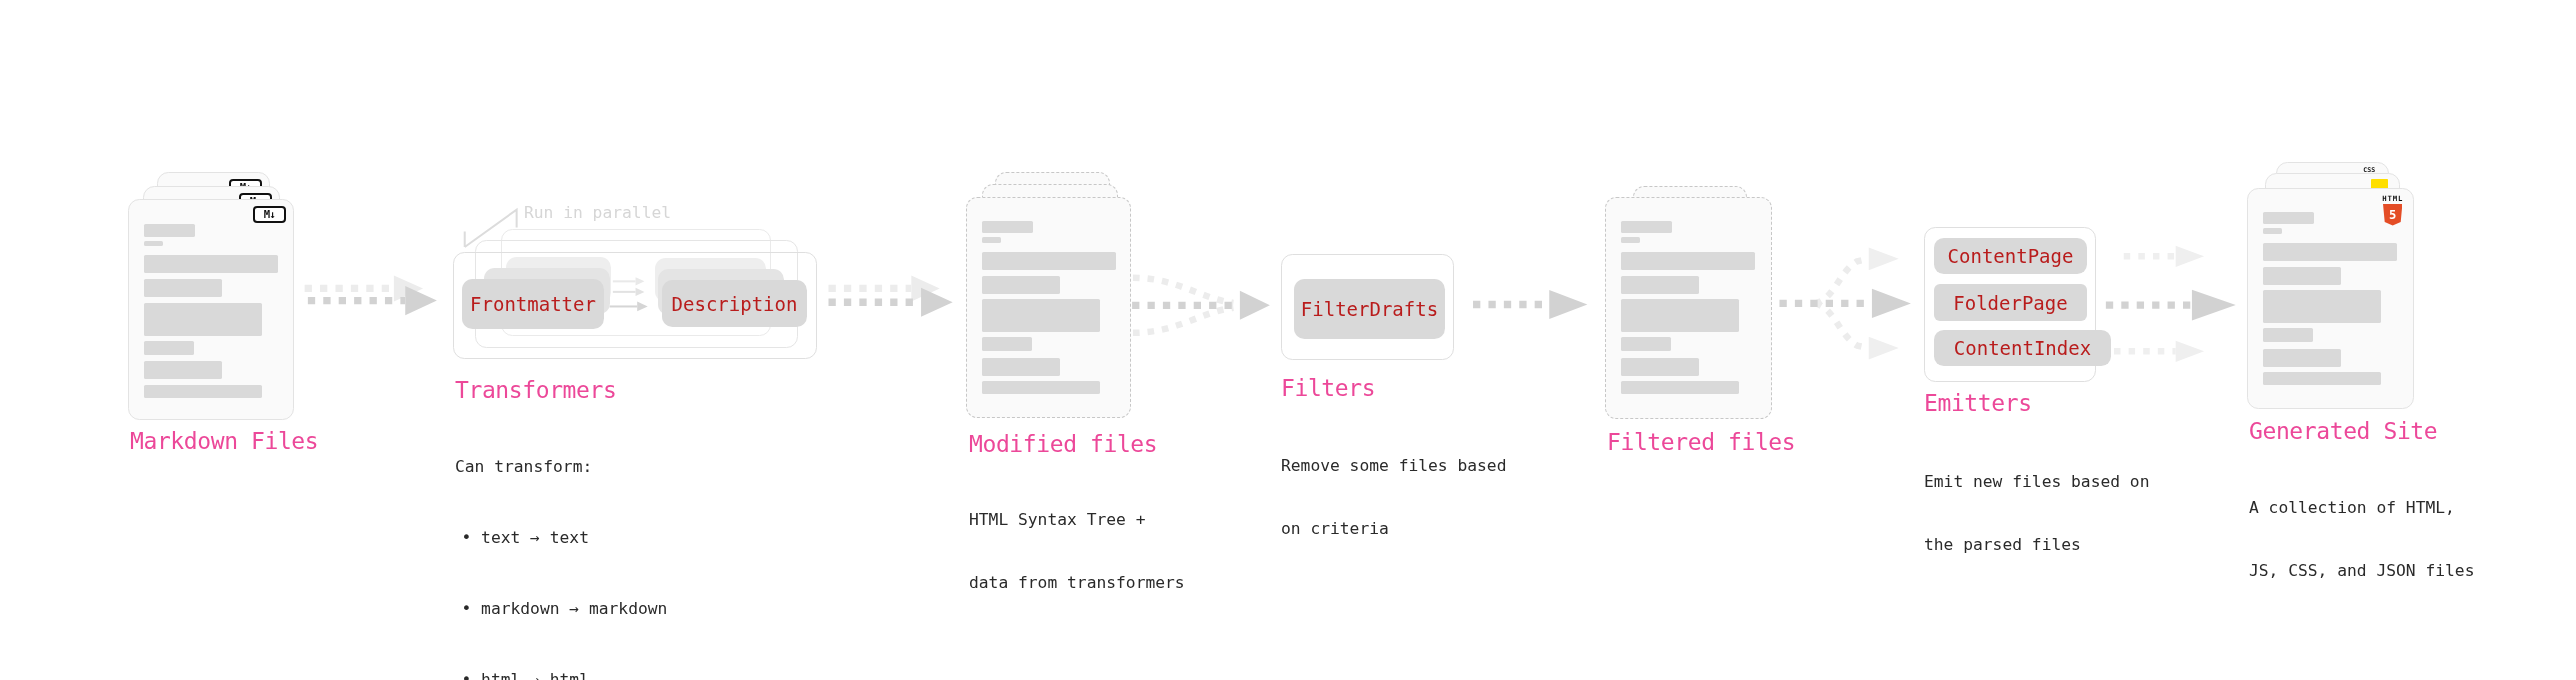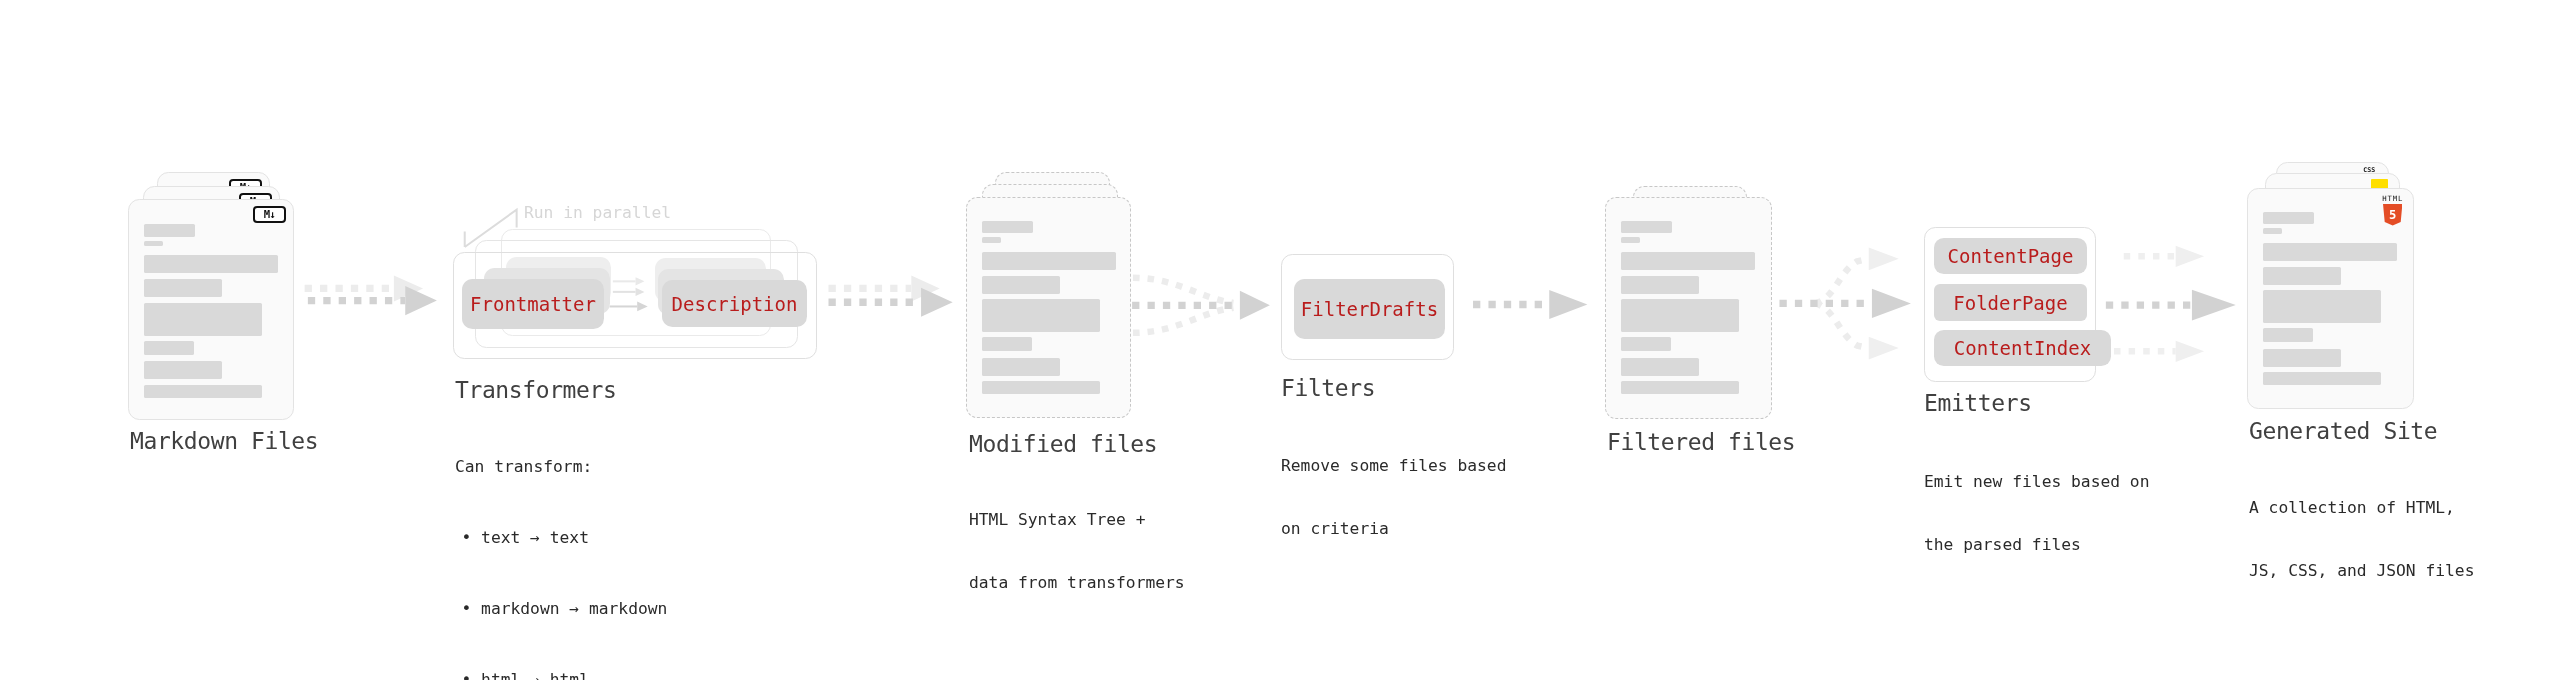--- a/index.html
+++ b/index.html
@@ -23,34 +23,34 @@
   
   .md-badge{position:absolute;top:5.7px;right:7.3px;width:33px;height:17px;background:#ffffff;
             border:2px solid #111;border-radius:4.1px;box-sizing:border-box;
             display:flex;align-items:center;justify-content:center;
             font-weight:700;font-size:10.6px;color:#111;letter-spacing:-0.8px;}
   .css-badge{position:absolute;top:4.1px;right:9.8px;width:18px;text-align:center;}
   .css-badge .txt{font-size:6.5px;font-weight:800;color:#111;line-height:6.5px;letter-spacing:0;}
   .css-badge .bar{width:15.4px;height:3.3px;border-radius:0.8px;margin:0.8px auto 0;}
   .js-badge{position:absolute;top:4.9px;right:11.4px;width:16.3px;height:9.8px;border-radius:0.8px;}
   .html5-badge{position:absolute;top:5.7px;right:9.8px;width:21px;text-align:center;}
-  .html5-badge .word{font-size:7.3px;font-weight:400;color:#111;letter-spacing:0.8px;line-height:8.1px;}
+  .html5-badge .word{font-size:7.3px;font-weight:700;color:#111;letter-spacing:0.8px;line-height:8.1px;}
   .html5-badge .shield{width:19.5px;height:22px;margin:0.8px auto 0;display:flex;align-items:center;justify-content:center;
             clip-path:polygon(0 0,100% 0,91% 84%,50% 100%,9% 84%);
             color:#fff;font-size:12.2px;font-weight:700;}
 
   
   .obox{position:absolute;border:1.6px solid #dfdfdf;border-radius:11.4px;box-sizing:border-box;background:transparent;}
   .pill{position:absolute;background:#d9d9d9;border-radius:10.6px;display:flex;align-items:center;justify-content:center;
         font-size:19px;color:#b91c1c;box-sizing:border-box;white-space:pre;}
   .pill.ghost1{background:#e4e4e4;}
   .pill.ghost2{background:#eeeeee;}
 
   
-  .h{position:absolute;font-size:23px;font-weight:500;color:#404040;letter-spacing:-0.4px;white-space:pre;}
+  .h{position:absolute;font-size:23px;font-weight:500;color:#ec4899;letter-spacing:-0.4px;white-space:pre;}
   .sub{position:absolute;font-size:16.3px;font-weight:400;color:#2a2a2a;line-height:21px;white-space:pre;}
   .bullet{margin-left:6.5px;margin-top:8px;}
   .bullet::before{content:"• ";}
   .annot{position:absolute;font-size:16.3px;color:#d6d6d6;white-space:pre;}
 
   svg{position:absolute;overflow:visible;}
 </style>
 </head>
 <body>
 

